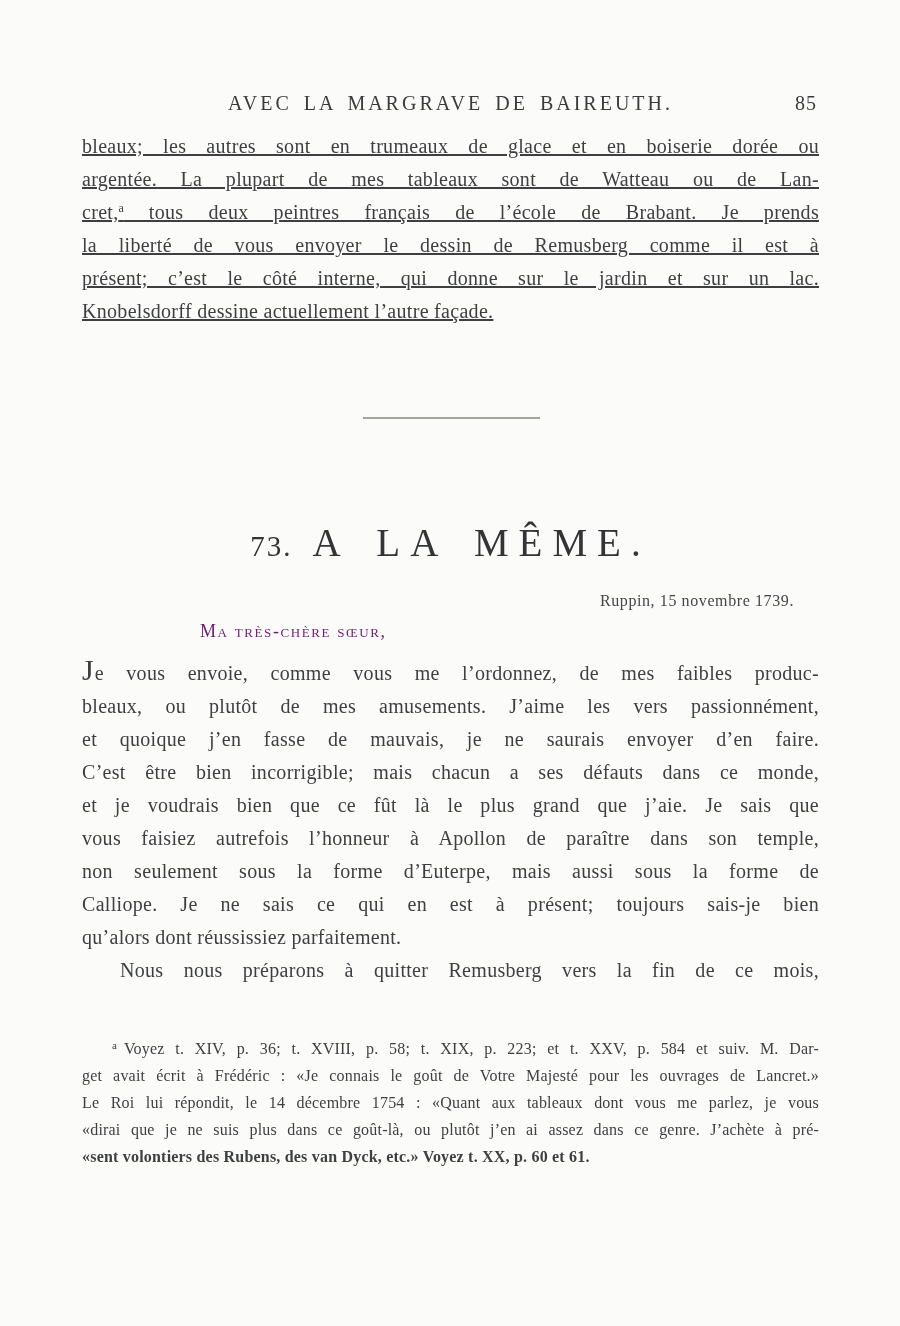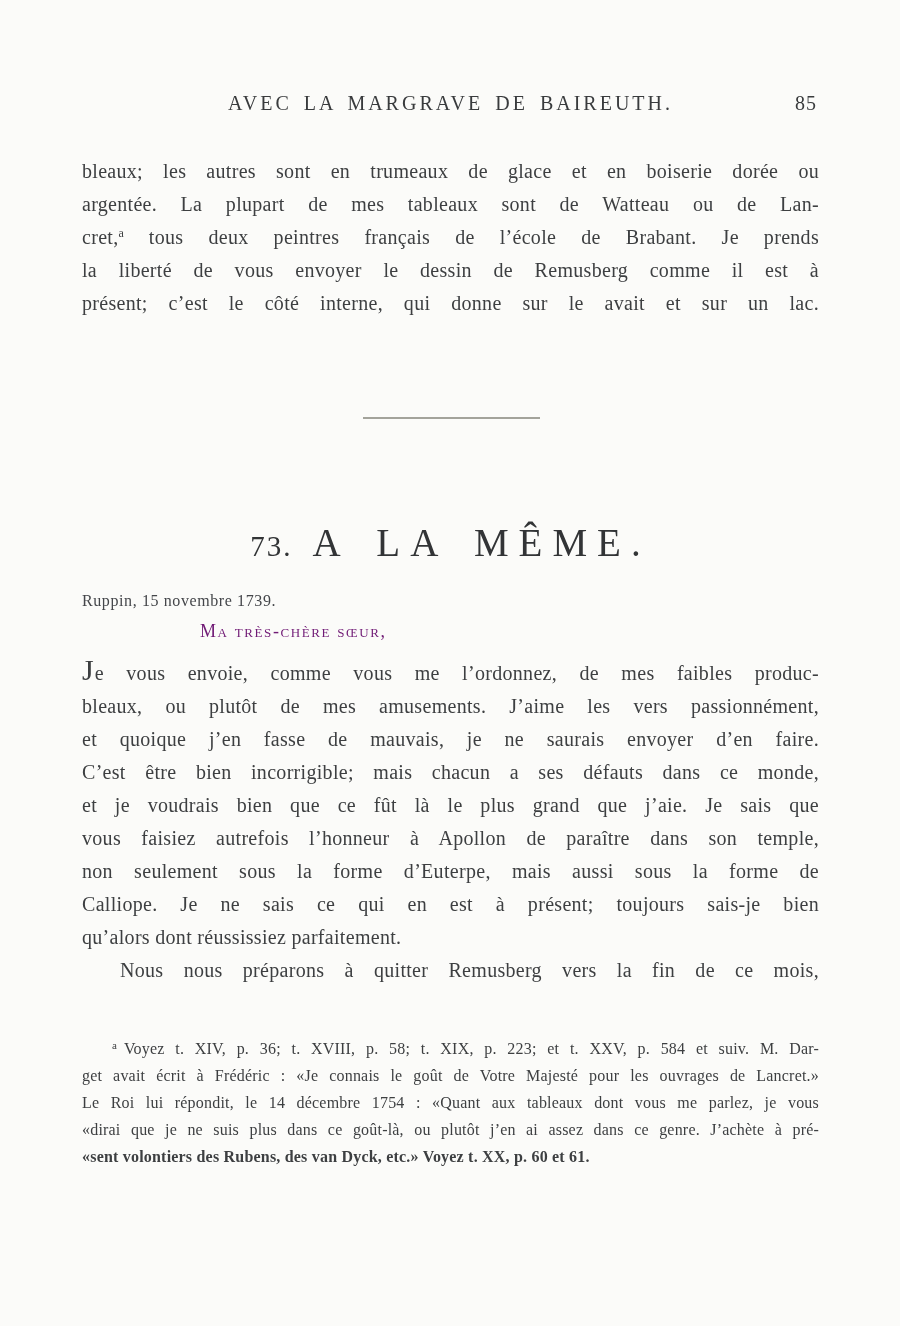--- a/index.html
+++ b/index.html
@@ -64,21 +64,21 @@
   .line.indent { padding-left: 38px; }
 
   .fn-marker {
     font-size: 12px;
     line-height: 0;
     vertical-align: 7px;
     letter-spacing: 0;
   }
 
   
-  .continuation { top: 155px; }
+  .continuation { top: 130px; text-decoration: underline; }
 
   
   .divider {
     position: absolute;
     top: 417px;
     left: 363px;
     width: 177px;
     height: 0;
     border-top: 2px solid #a3a39b;
   }
@@ -103,20 +103,21 @@
     word-spacing: 8px;
     margin-left: 20px;
   }
 
   
   .dateline {
     position: absolute;
     top: 589px;
     left: 82px;
     width: 712px;
+    text-align: right;
     font-size: 16px;
     letter-spacing: 0.6px;
     line-height: 24px;
     color: #44464a;
   }
   .salutation {
     position: absolute;
     top: 618px;
     left: 200px;
     font-size: 18px;
@@ -156,21 +157,22 @@
   <div class="running-header">
     <span class="header-title">AVEC LA MARGRAVE DE BAIREUTH.</span>
     <span class="page-number">85</span>
   </div>
 
   <div class="text-col continuation">
     <div class="line">bleaux; les autres sont en trumeaux de glace et en boiserie dorée ou</div>
     <div class="line">argentée.  La plupart de mes tableaux sont de Watteau ou de Lan-</div>
     <div class="line"><span>cret,</span><sup class="fn-marker">a</sup><span> tous deux peintres français de l’école de Brabant.  Je prends</span></div>
     <div class="line">la liberté de vous envoyer le dessin de Remusberg comme il est à</div>
-    <div class="line">présent; c’est le côté interne, qui donne sur le avait et sur un lac.</div>
+    <div class="line">présent; c’est le côté interne, qui donne sur le jardin et sur un lac.</div>
+    <div class="line last">Knobelsdorff dessine actuellement l’autre façade.</div>
   </div>
 
   <div class="divider"></div>
 
   <h2 class="section-heading"><span class="section-number">73.</span><span class="section-title">A LA MÊME.</span></h2>
 
   <div class="dateline">Ruppin, 15 novembre 1739.</div>
 
   <div class="salutation">Ma très-chère sœur,</div>
 

